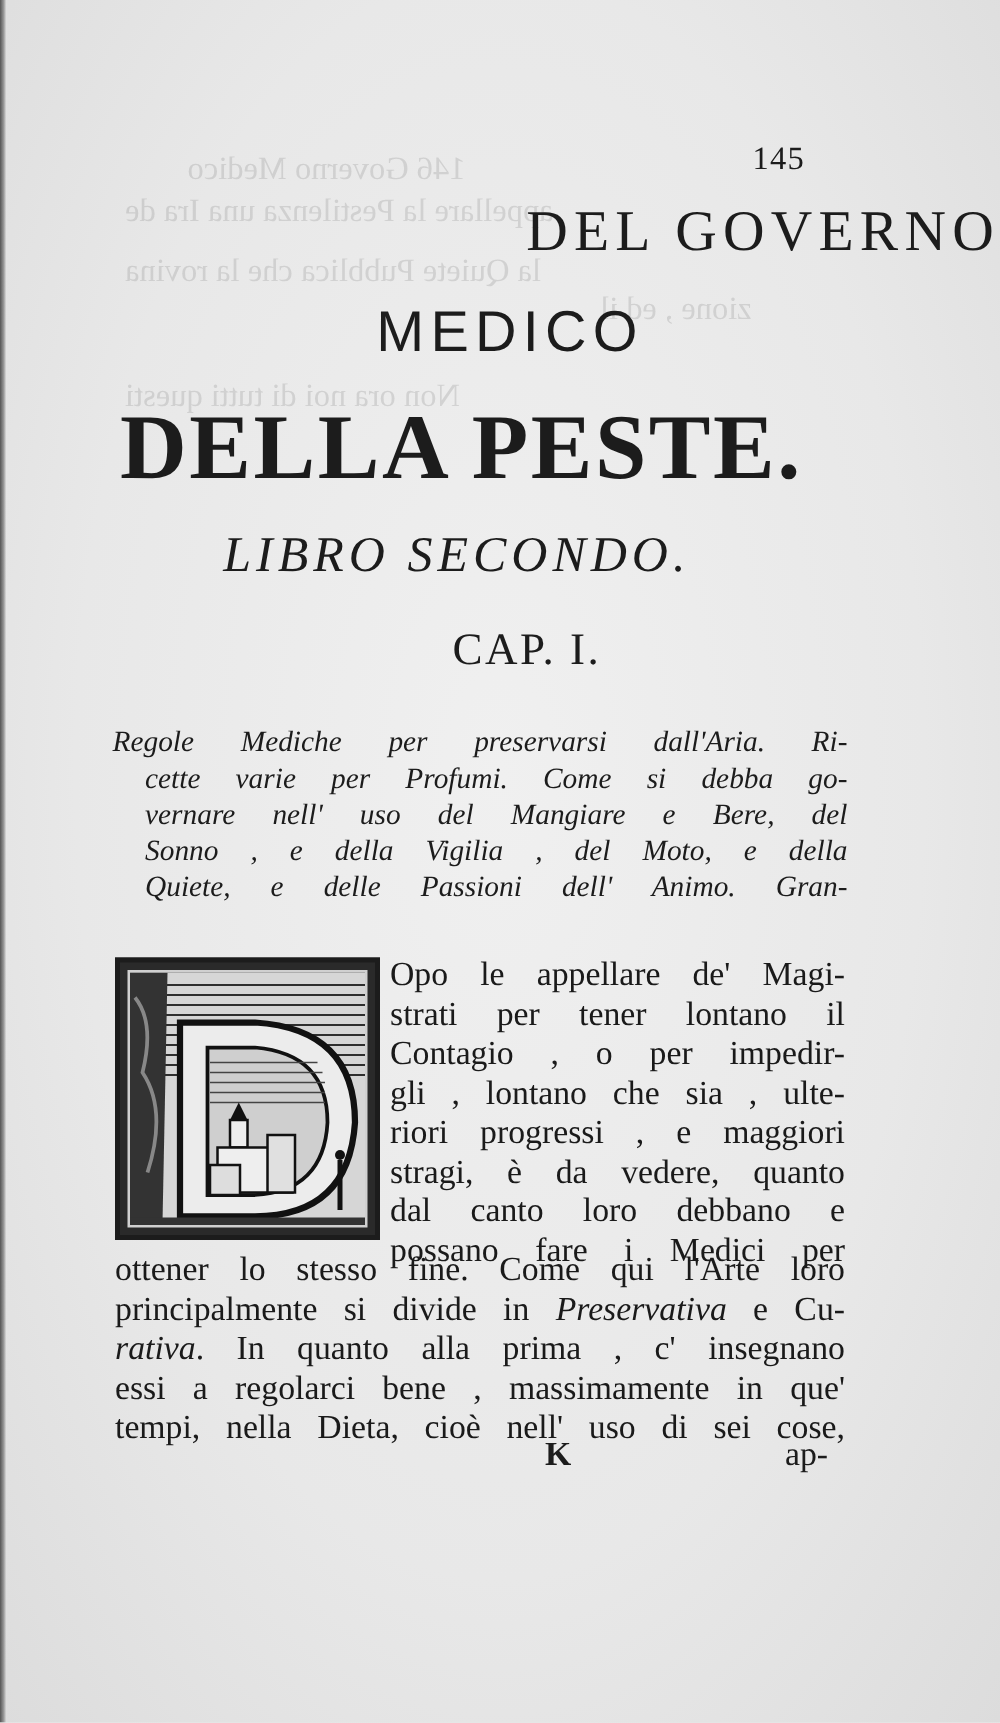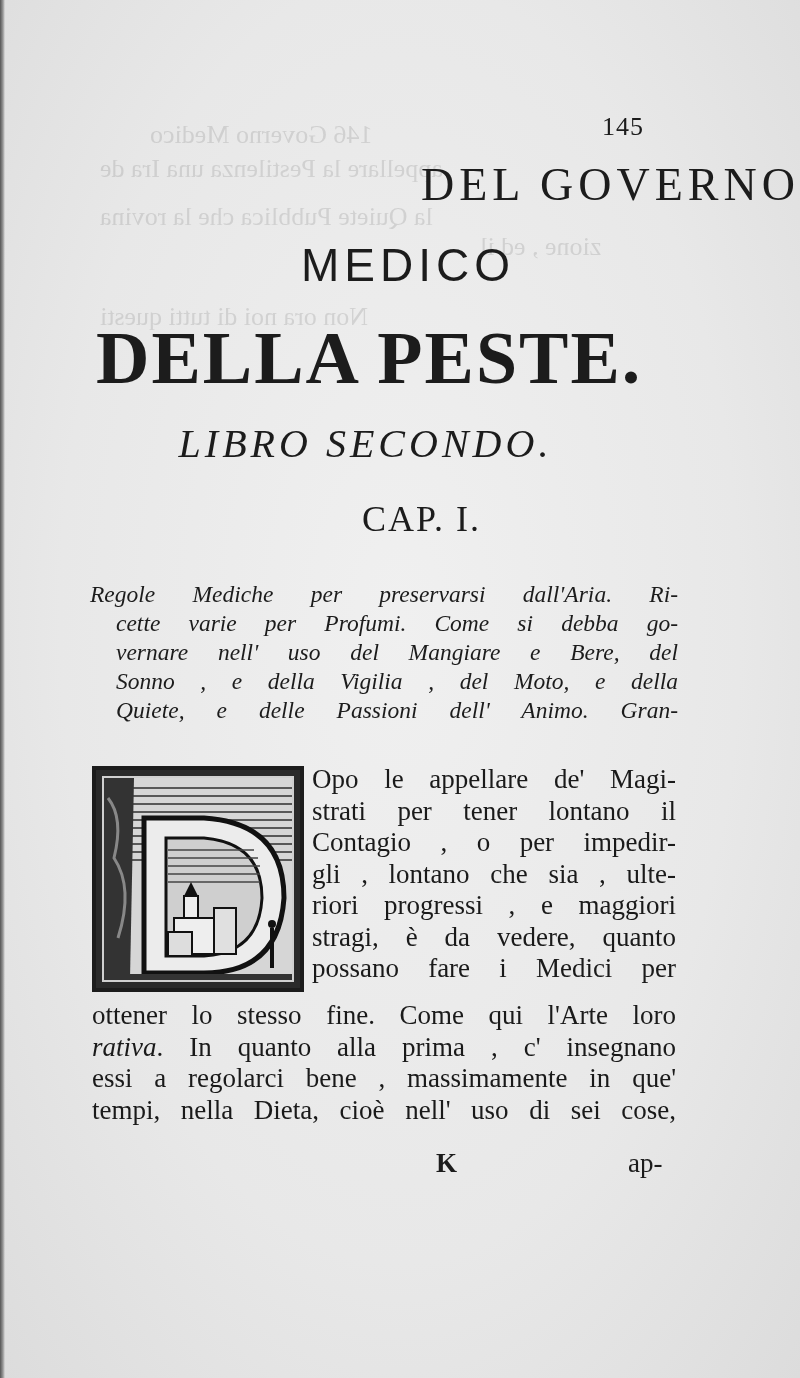--- a/index.html
+++ b/index.html
@@ -158,25 +158,27 @@
     </div>
   </div>
 
   <div class="body-text beside">
     <span class="line">Opo le appellare de' Magi-</span>
     <span class="line">strati per tener lontano il</span>
     <span class="line">Contagio , o per impedir-</span>
     <span class="line">gli , lontano che sia , ulte-</span>
     <span class="line">riori progressi , e maggiori</span>
     <span class="line">stragi, è da vedere, quanto</span>
+    <span class="line">dal canto loro debbano e</span>
     <span class="line">possano fare i Medici per</span>
   </div>
 
   <div class="body-text full">
     <span class="line"><span>ottener lo stesso fine.  Come qui l'Arte loro</span><i></i><span></span></span>
+    <span class="line"><span>principalmente si divide in </span><i>Preservativa</i><span> e Cu-</span></span>
     <span class="line"><span></span><i>rativa</i><span>.  In quanto alla prima , c' insegnano</span></span>
     <span class="line"><span>essi a regolarci bene , massimamente in que'</span><i></i><span></span></span>
     <span class="line"><span>tempi, nella Dieta, cioè nell' uso di sei cose,</span><i></i><span></span></span>
   </div>
 
   <div class="signature">K</div>
   <div class="catchword">ap-</div>
 </div>
 
 </body></html>

